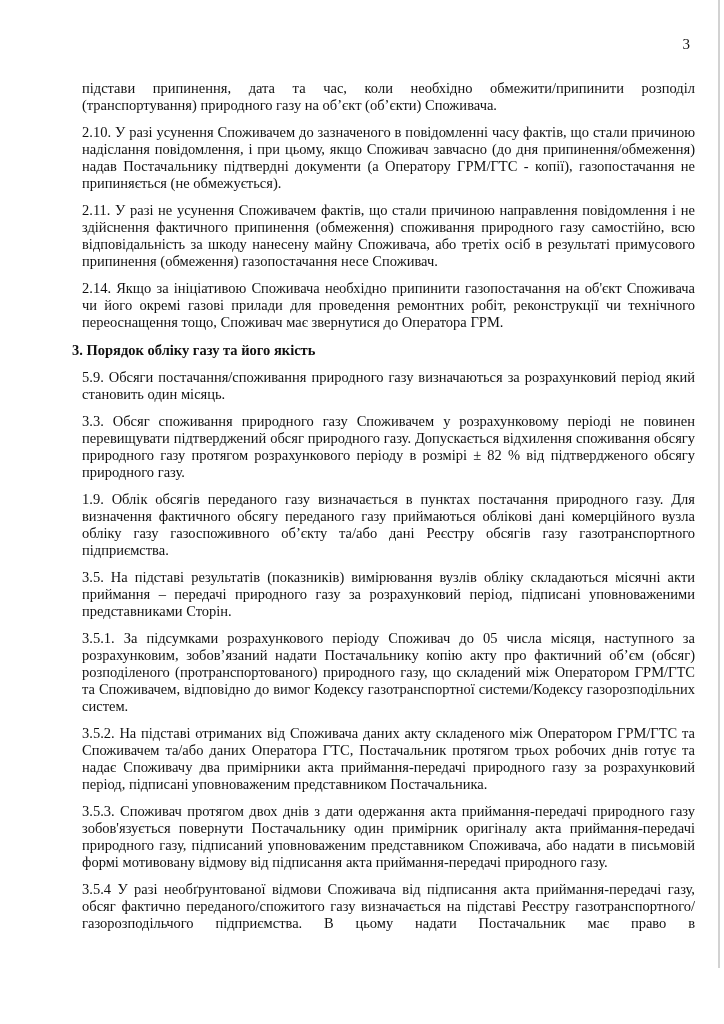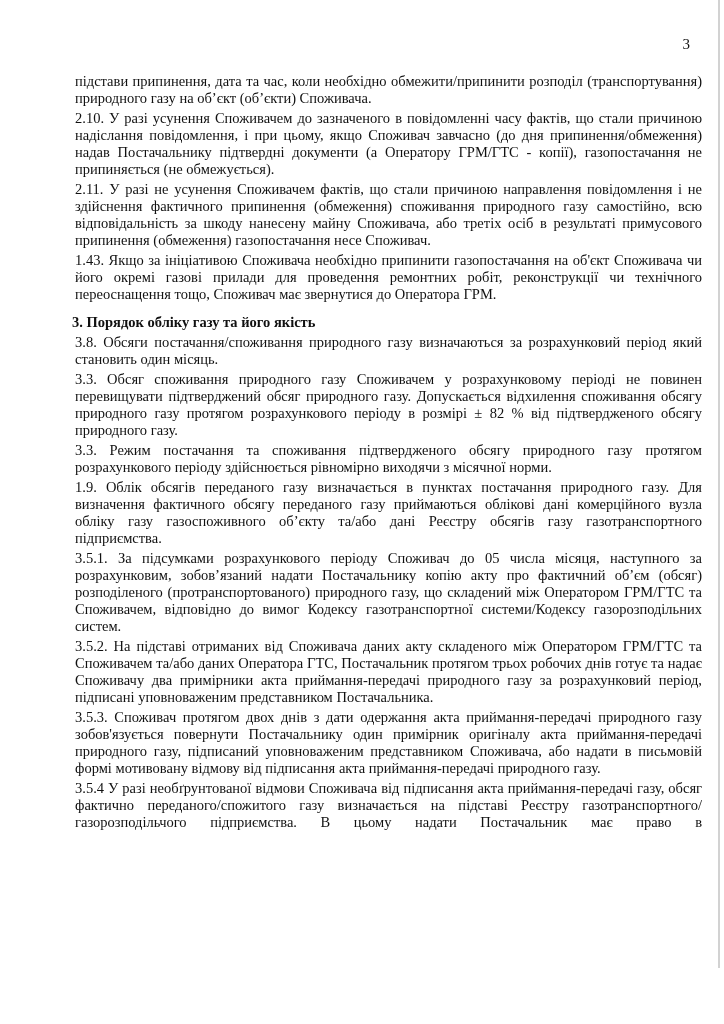--- a/index.html
+++ b/index.html
@@ -34,21 +34,21 @@
   .content {
     position: absolute;
     top: 70px;
     left: 72px;
     width: 633px;
     font-size: 14.5px;
     line-height: 17px;
     text-align: justify;
   }
   .content p {
-    margin: 3px;
+    margin: 10px;
     padding: 0;
   }
   .content p.continues {
     text-align-last: justify;
   }
   .content h2 {
     margin: 11px 0 0 0;
     padding: 0;
     font-size: 14.5px;
     line-height: 17px;
@@ -59,24 +59,24 @@
 </head>
 <body>
 
 <div class="page">
   <div class="page-edge-right"></div>
   <div class="page-number">3</div>
   <div class="content">
     <p>підстави припинення, дата та час, коли необхідно обмежити/припинити розподіл (транспортування) природного газу на об’єкт (об’єкти) Споживача.</p>
     <p>2.10. У разі усунення Споживачем до зазначеного в повідомленні часу фактів, що стали причиною надіслання повідомлення, і при цьому, якщо Споживач завчасно (до дня припинення/обмеження) надав Постачальнику підтвердні документи (а Оператору ГРМ/ГТС - копії), газопостачання не припиняється (не обмежується).</p>
     <p>2.11. У разі не усунення Споживачем фактів, що стали причиною направлення повідомлення і не здійснення фактичного припинення (обмеження) споживання природного газу самостійно, всю відповідальність за шкоду нанесену майну Споживача, або третіх осіб в результаті примусового припинення (обмеження) газопостачання несе Споживач.</p>
-    <p>1.43. Якщо за ініціативою Споживача необхідно припинити газопостачання на об'єкт Споживача чи його окремі газові прилади для проведення ремонтних робіт, реконструкції чи технічного переоснащення тощо, Споживач має звернутися до Оператора ГРМ.</p>
+    <p>2.14. Якщо за ініціативою Споживача необхідно припинити газопостачання на об'єкт Споживача чи його окремі газові прилади для проведення ремонтних робіт, реконструкції чи технічного переоснащення тощо, Споживач має звернутися до Оператора ГРМ.</p>
     <h2>3. Порядок обліку газу та його якість</h2>
-    <p>3.8. Обсяги постачання/споживання природного газу визначаються за розрахунковий період який становить один місяць.</p>
+    <p>5.9. Обсяги постачання/споживання природного газу визначаються за розрахунковий період який становить один місяць.</p>
     <p>3.3. Обсяг споживання природного газу Споживачем у розрахунковому періоді не повинен перевищувати підтверджений обсяг природного газу. Допускається відхилення споживання обсягу природного газу протягом розрахункового періоду в розмірі ± 82 % від підтвердженого обсягу природного газу.</p>
-    <p>3.3. Режим постачання та споживання підтвердженого обсягу природного газу протягом розрахункового періоду здійснюється рівномірно виходячи з місячної норми.</p>
     <p>1.9. Облік обсягів переданого газу визначається в пунктах постачання природного газу. Для визначення фактичного обсягу переданого газу приймаються облікові дані комерційного вузла обліку газу газоспоживного об’єкту та/або дані Реєстру обсягів газу газотранспортного підприємства.</p>
+    <p>3.5. На підставі результатів (показників) вимірювання вузлів обліку складаються місячні акти приймання – передачі природного газу за розрахунковий період, підписані уповноваженими представниками Сторін.</p>
     <p>3.5.1. За підсумками розрахункового періоду Споживач до 05 числа місяця, наступного за розрахунковим, зобов’язаний надати Постачальнику копію акту про фактичний об’єм (обсяг) розподіленого (протранспортованого) природного газу, що складений між Оператором ГРМ/ГТС та Споживачем, відповідно до вимог Кодексу газотранспортної системи/Кодексу газорозподільних систем.</p>
     <p>3.5.2. На підставі отриманих від Споживача даних акту складеного між Оператором ГРМ/ГТС та Споживачем та/або даних Оператора ГТС,  Постачальник протягом трьох робочих днів готує та надає Споживачу два примірники акта приймання-передачі природного газу за розрахунковий період, підписані уповноваженим представником Постачальника.</p>
     <p>3.5.3. Споживач протягом двох днів з дати одержання акта приймання-передачі природного газу зобов'язується повернути Постачальнику один примірник оригіналу акта приймання-передачі природного газу, підписаний уповноваженим представником Споживача, або надати в письмовій формі мотивовану відмову від підписання акта приймання-передачі природного газу.</p>
     <p class="continues">3.5.4 У разі необґрунтованої відмови Споживача від підписання акта приймання-передачі газу, обсяг фактично переданого/спожитого газу визначається на підставі Реєстру газотранспортного/газорозподільчого підприємства. В цьому надати Постачальник має право в</p>
   </div>
 </div>
 
 </body></html>

